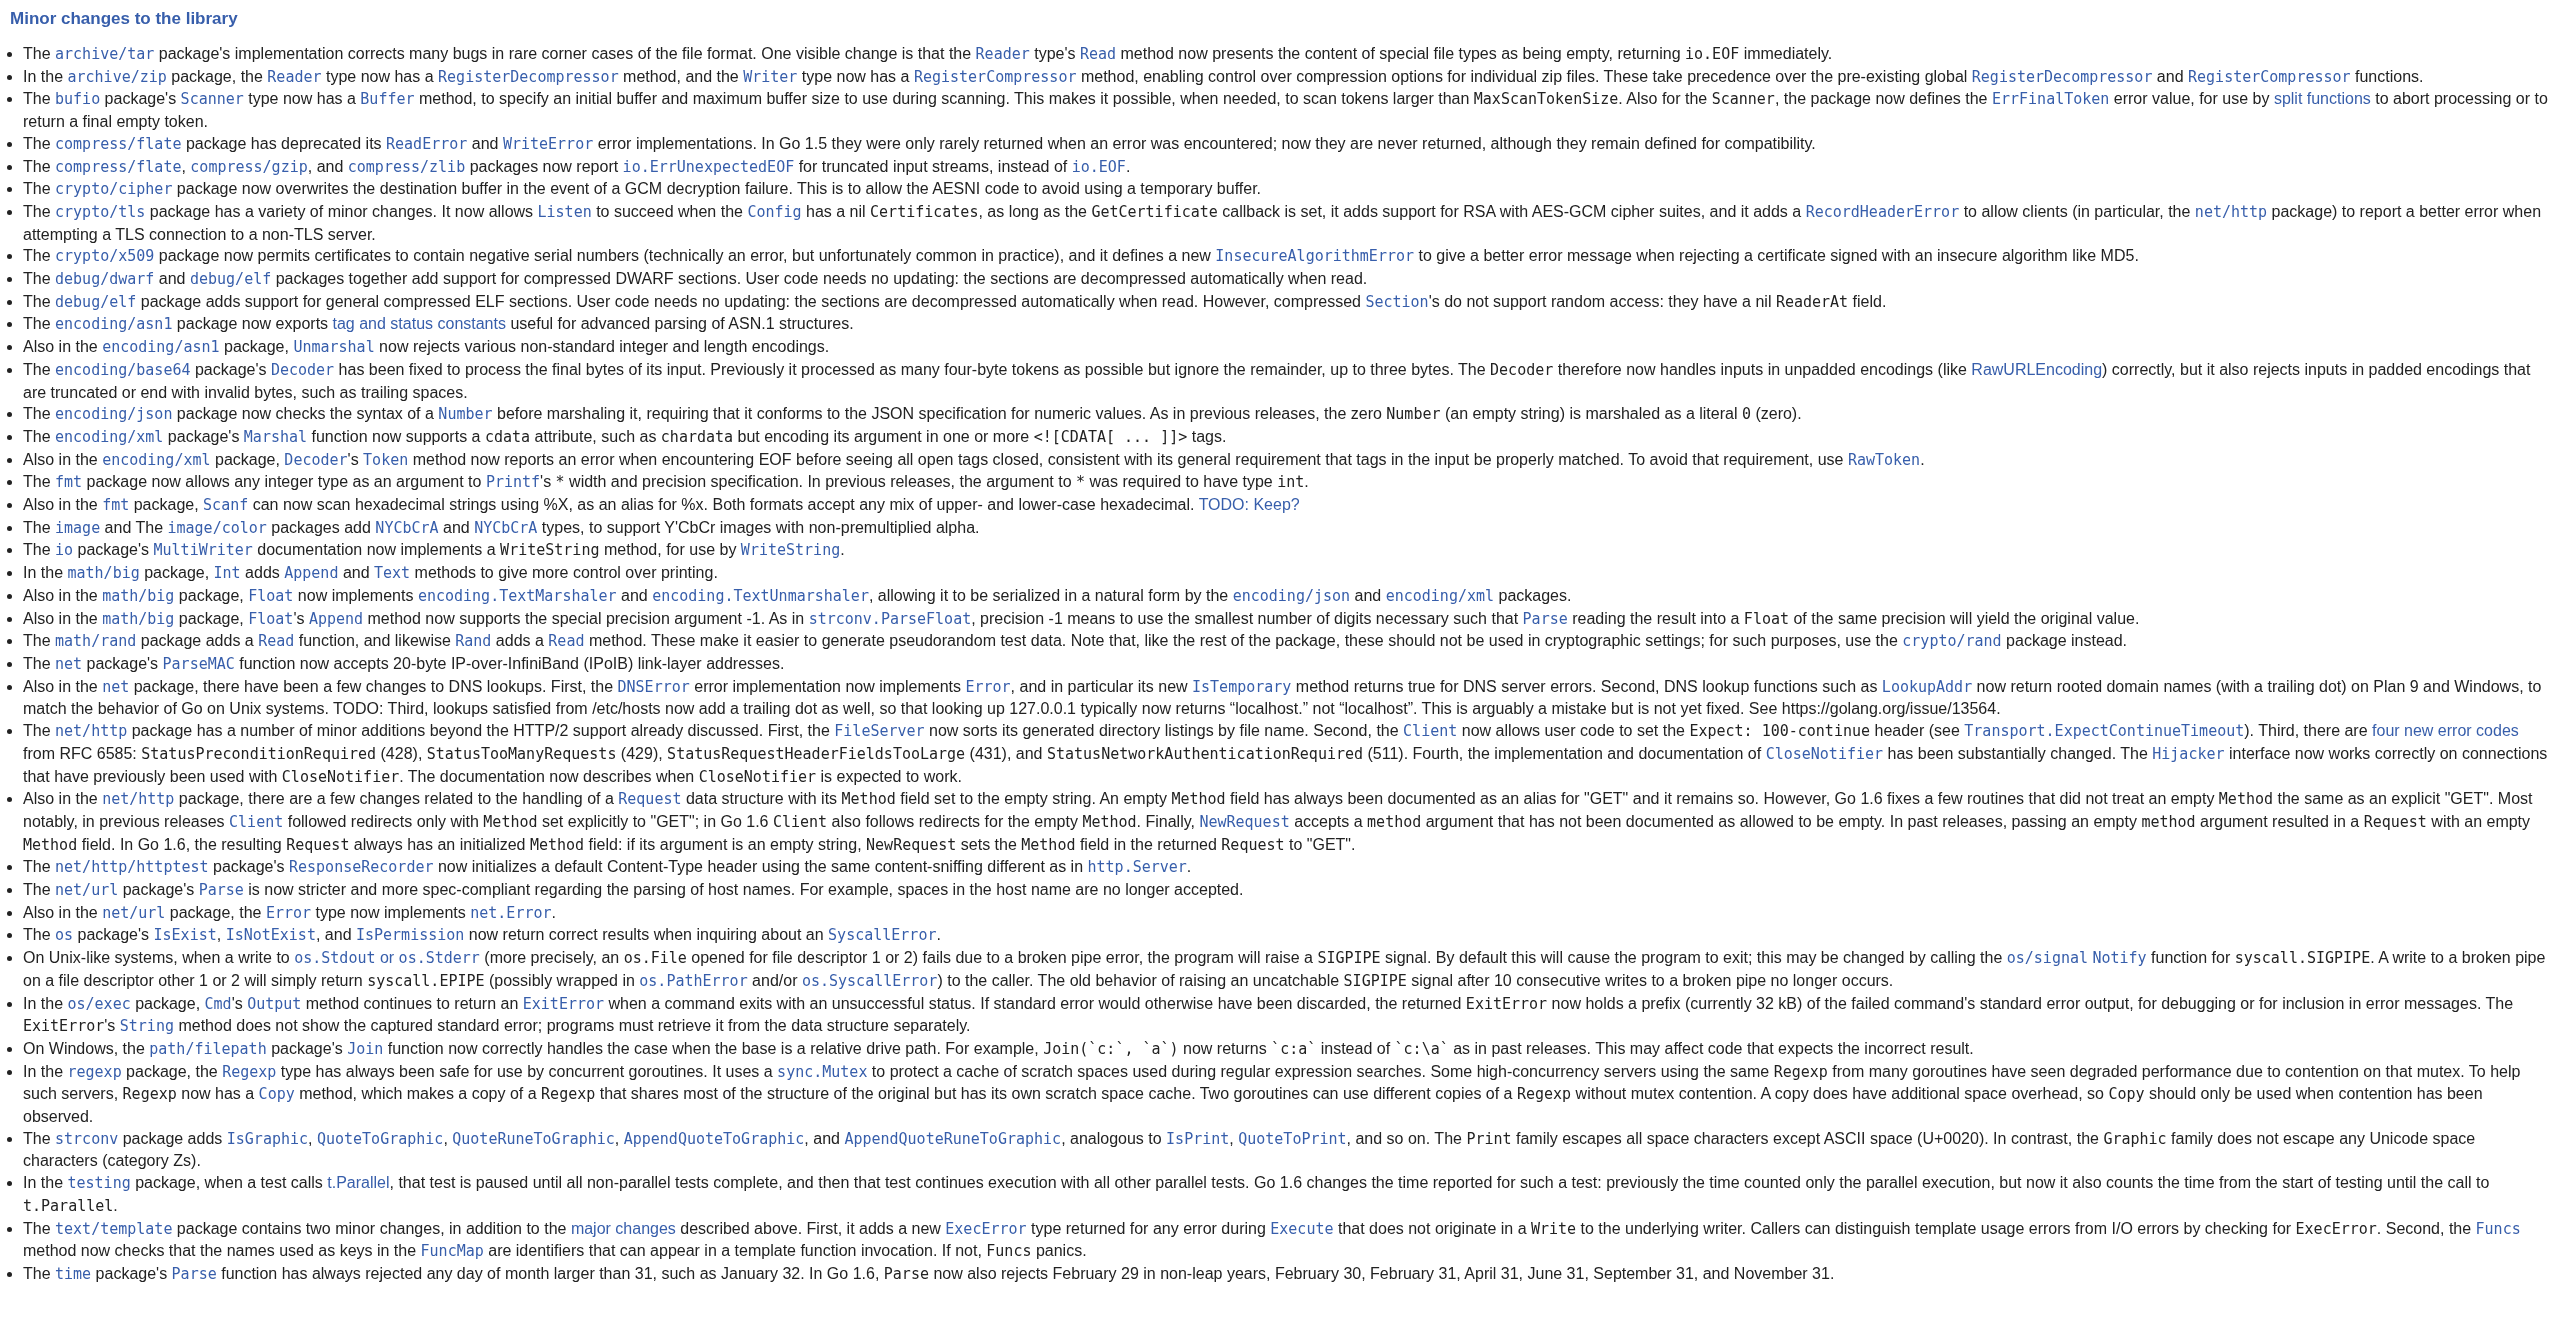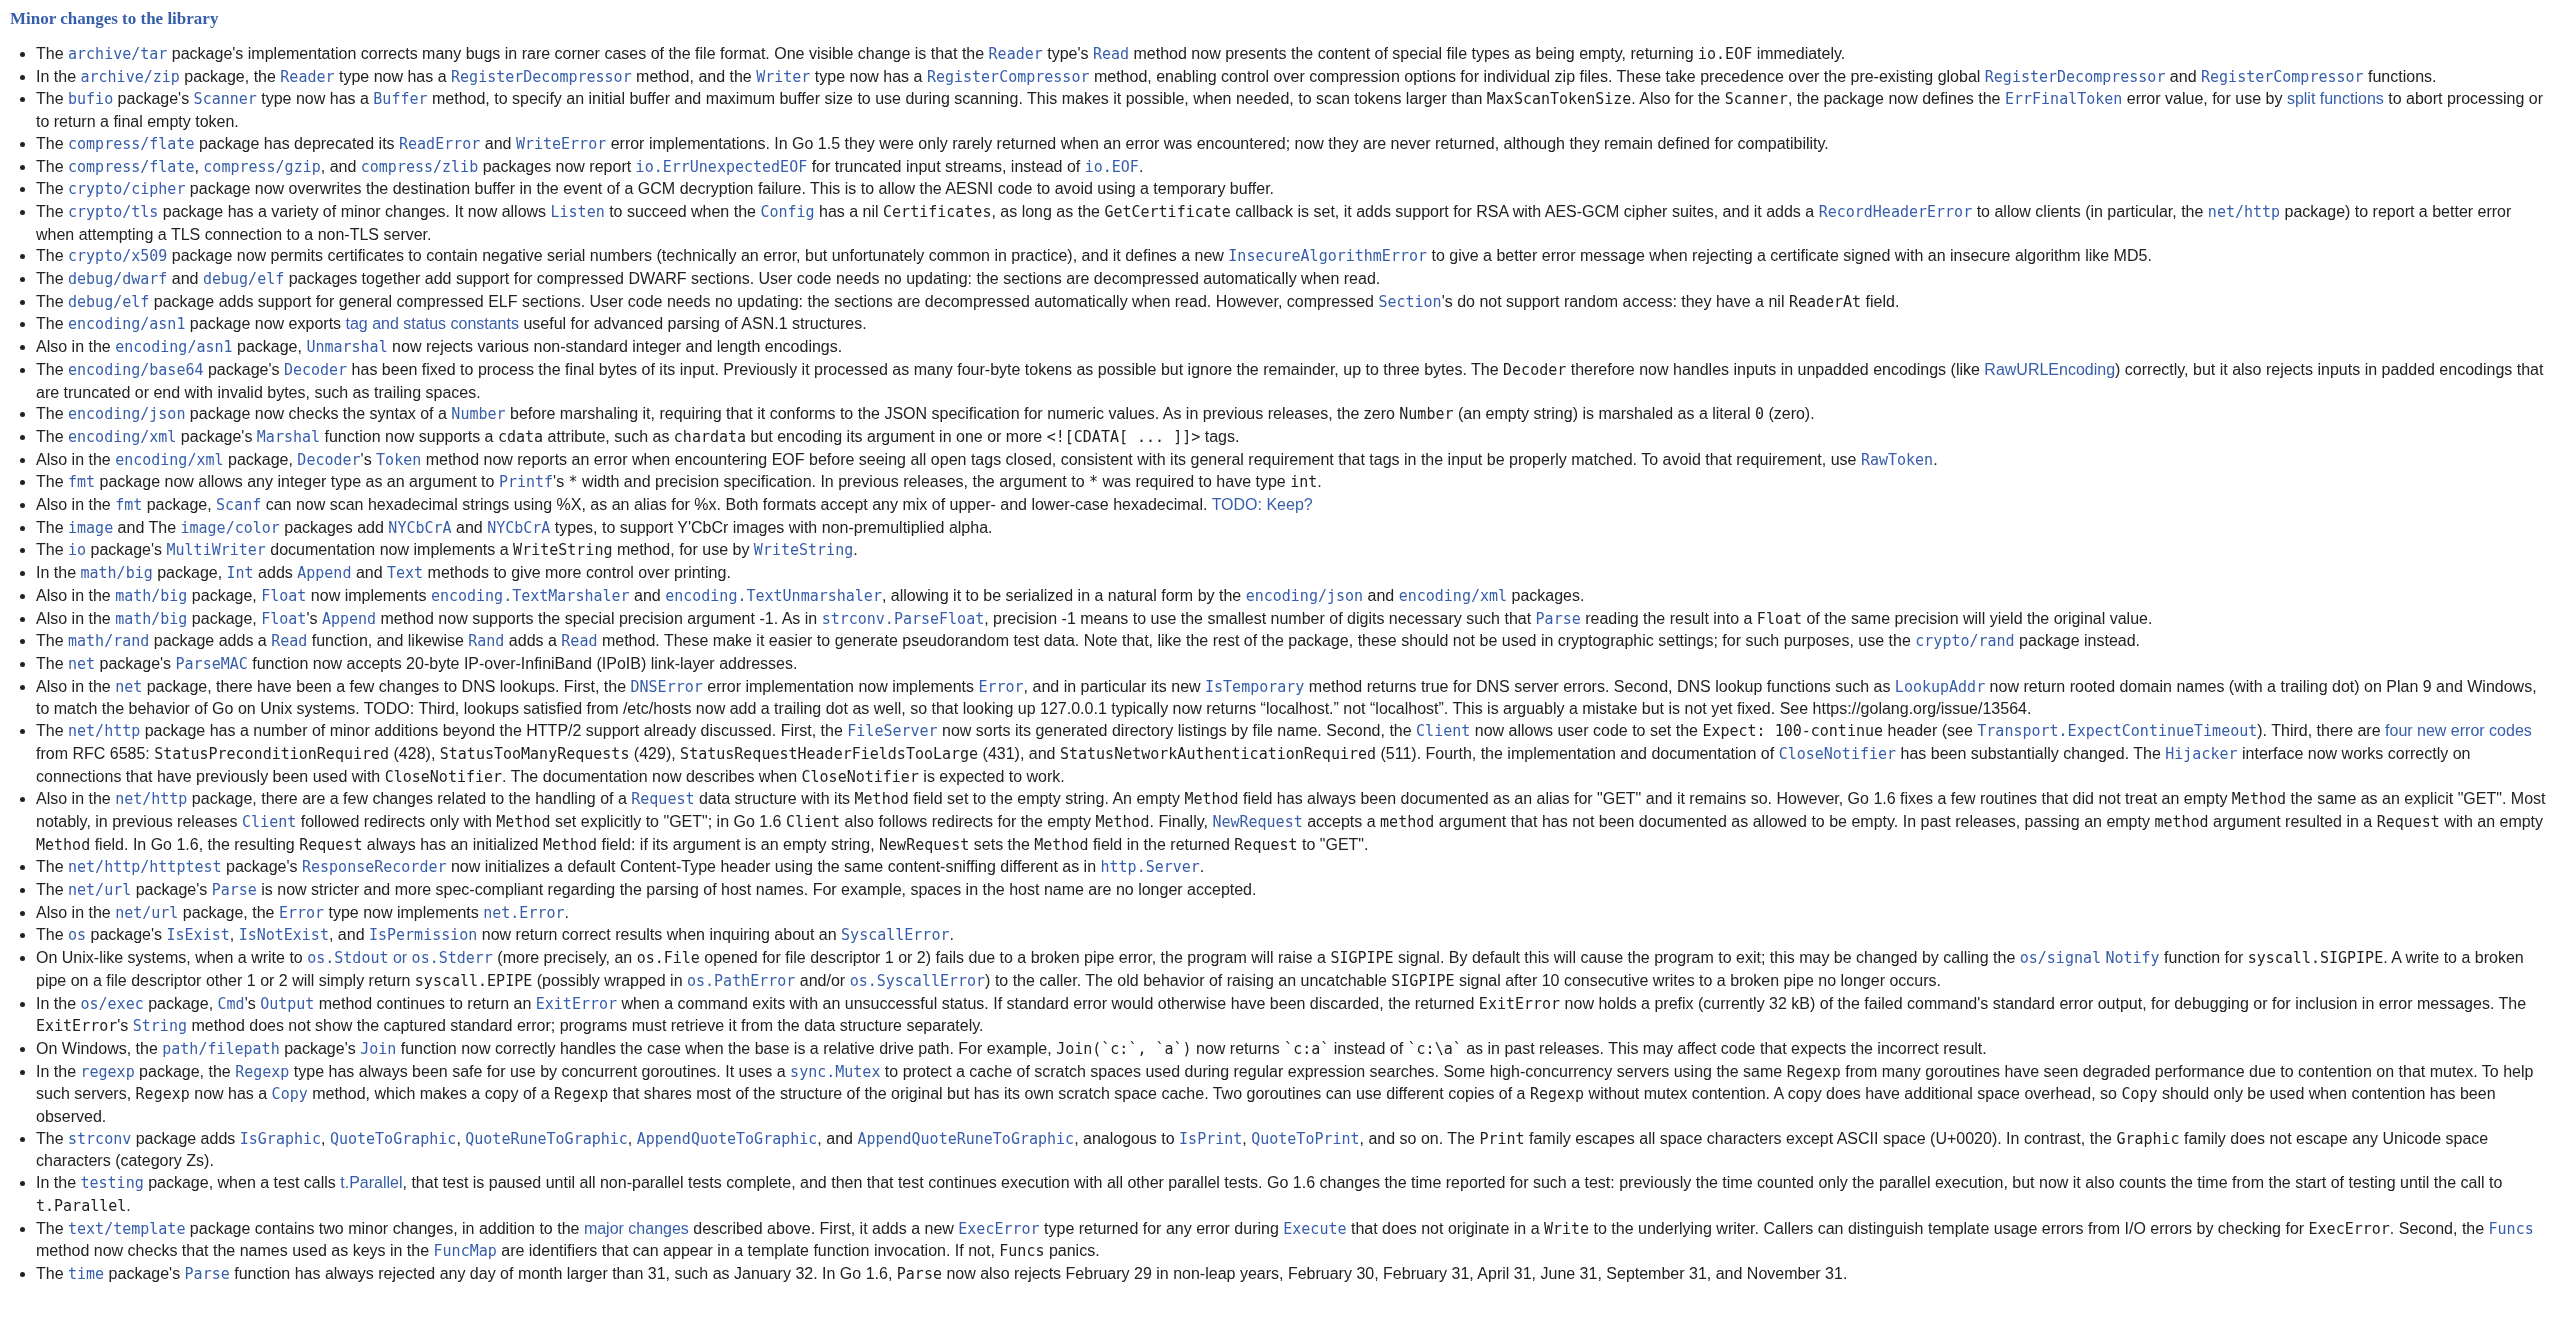--- a/index.html
+++ b/index.html
@@ -4,30 +4,30 @@
 <style>
   html,body{margin:0;padding:0;background:#ffffff;}
   body{
     color:#222222;
     font-family:"Liberation Sans",sans-serif;
     font-size:16px;
     line-height:21.7px;
     width:2554px;
   }
   h3{
-    font-family:Liberation Serif, serif;
+    font-family:Liberation Sans, sans-serif;
     font-size:17px;
     line-height:20px;
     font-weight:700;
     color:#375EAB;
     margin:9px 0 0 10px;
   }
   ul.changes{
     margin:14px 0 0 0;
-    padding:0 6px 0 36px;
+    padding:0 6px 0 23px;
   }
   ul.changes li{
     margin:0;
     padding:0;
   }
   .code{
     font-family:"DejaVu Sans Mono","Liberation Mono",monospace;
     font-size:15px;
   }
   a.link{

